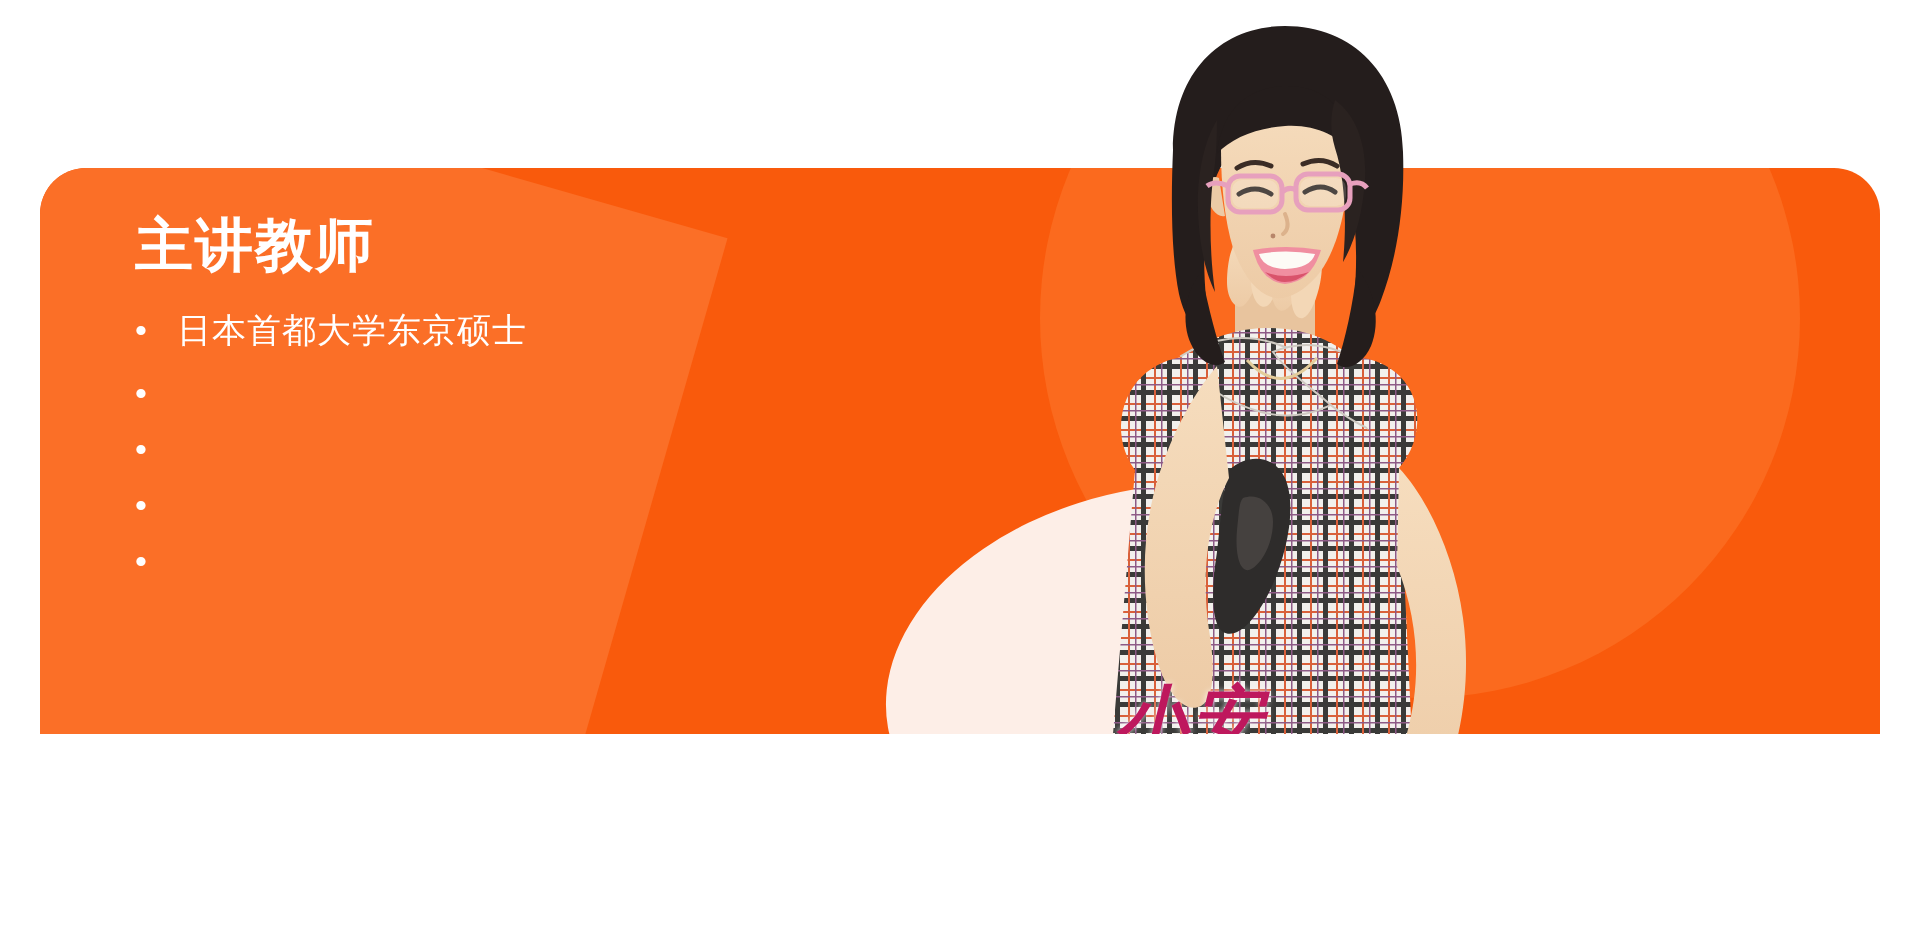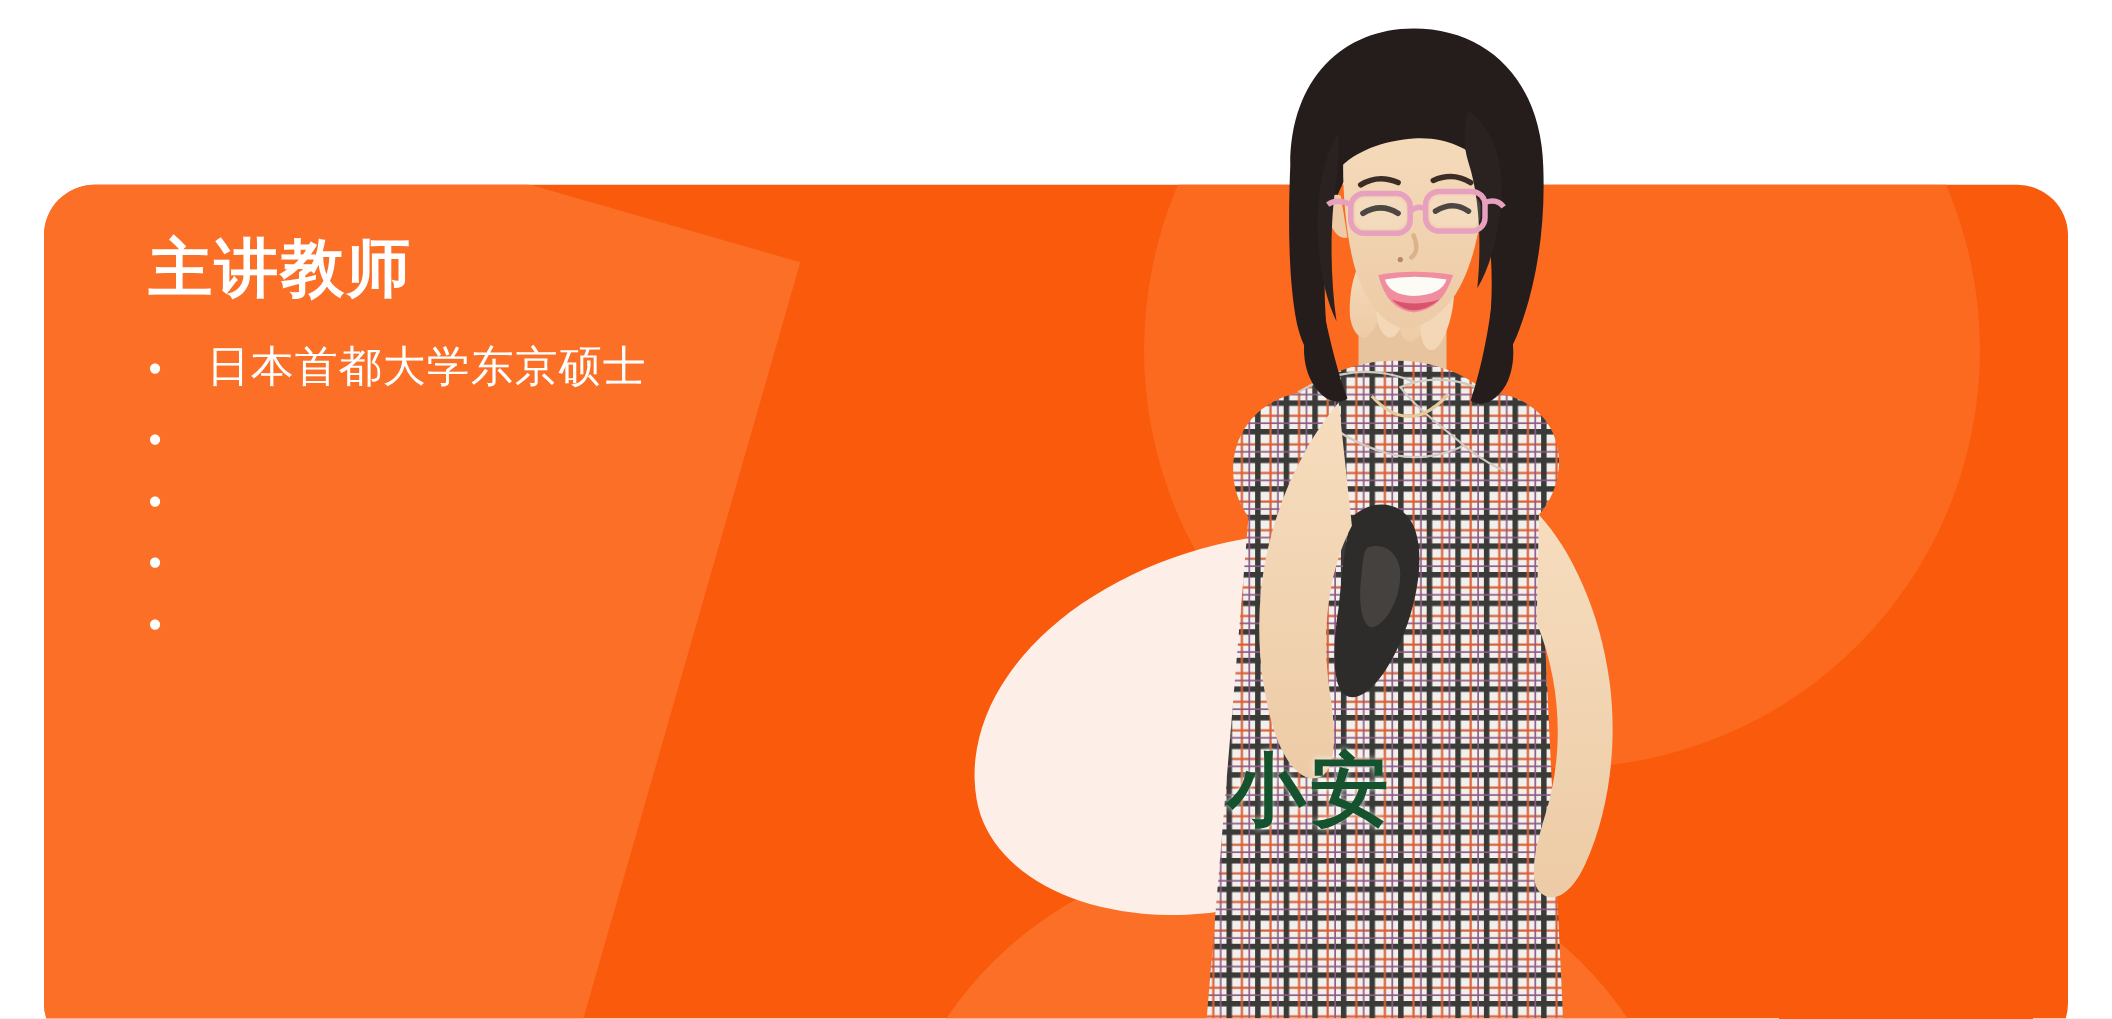--- a/index.html
+++ b/index.html
@@ -10,21 +10,21 @@
   body {
     width: 1920px;
     height: 926px;
     overflow: hidden;
     font-family: "Liberation Sans", "DejaVu Sans", sans-serif;
   }
 
   .stage {
     position: relative;
     width: 1920px;
-    height: 926px;
+    height: 734px;
     background: #ffffff;
     overflow: hidden;
   }
 
   
   .card {
     position: absolute;
     left: 40px;
     top: 168px;
     width: 1840px;
@@ -104,39 +104,39 @@
   }
   .bullet-dot {
     flex: 0 0 auto;
     width: 42px;
     color: #ffffff;
     font-size: 34px;
     line-height: 1;
   }
   .bullet-text {
     color: #ffffff;
-    font-size: 39px;
+    font-size: 34px;
     line-height: 1.35;
     font-weight: 400;
     letter-spacing: 1px;
-    margin-left: 11px;
   }
 
   
   .name-badge {
     position: absolute;
     left: 1115px;
     top: 683px;
     font-size: 72px;
     font-weight: 700;
-    color: #14532d;
+    color: #be185d;
     letter-spacing: 4px;
     line-height: 1;
     text-shadow: 0 0 6px rgba(255,255,255,0.85);
     z-index: 6;
+    font-style: italic;
   }
 
   
   .photo {
     position: absolute;
     left: 985px;
     top: 0px;
     width: 540px;
     height: 926px;
     z-index: 5;

